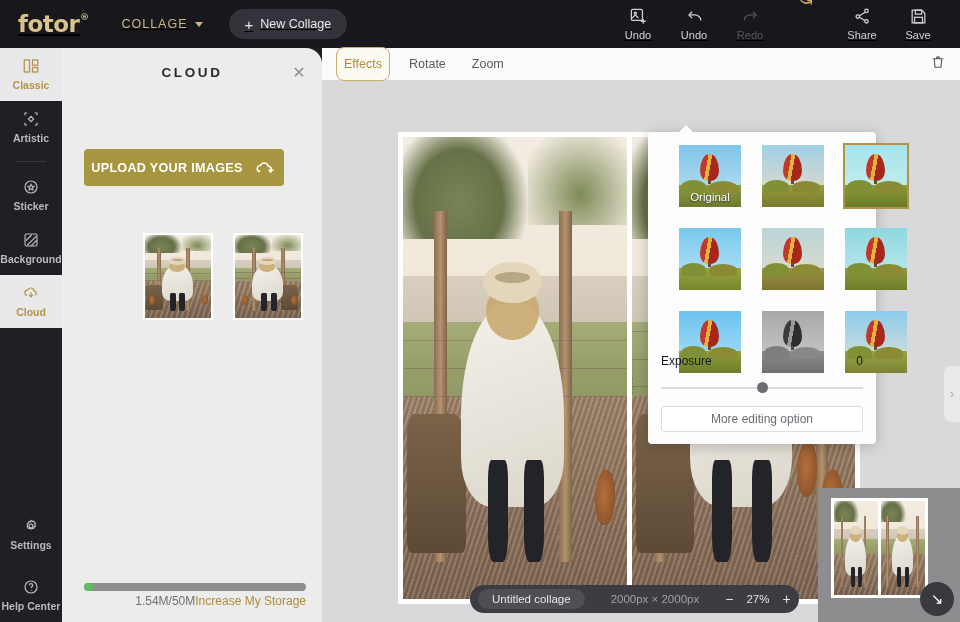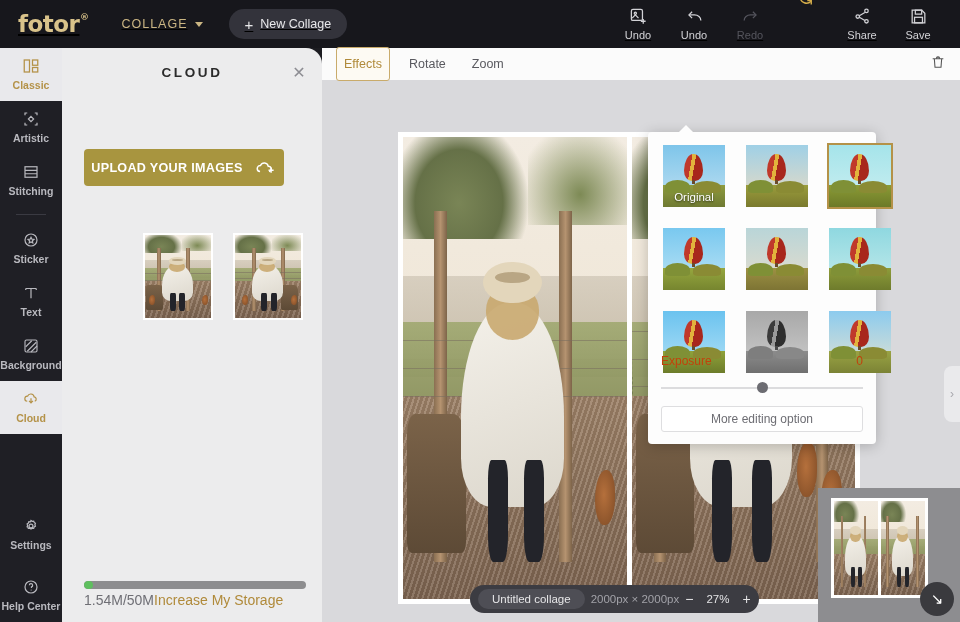--- a/index.html
+++ b/index.html
@@ -90,36 +90,36 @@
     position: absolute; left: 22px; bottom: 14px; width: 222px;
   }
   .storage-bar {
     height: 8px; border-radius: 4px; background: #8d8d8f; position: relative; overflow: hidden;
   }
   .storage-fill {
     position: absolute; left: 0; top: 0; height: 8px; width: 9px;
     background: #5fbf5f; border-radius: 4px;
   }
   .storage-row {
-    display: flex; justify-content: flex-start; margin-top: 3px; font-size: 14px;
+    display: flex; justify-content: flex-end; margin-top: 3px; font-size: 12px;
   }
   .storage-used { color: #6f6f75; }
   .storage-link { color: #b08a3a; }
 
   
   .canvas-area {
     position: absolute; left: 322px; top: 48px; width: 638px; height: 574px;
     background: #d9d9dc;
   }
   .editbar {
     position: absolute; left: 0; top: 0; width: 638px; height: 32px;
     background: #fbfbfb; display: flex; align-items: center; padding: 0 14px;
   }
   .tab {
-    font-size: 12.5px; color: #59595f; padding: 9px 7px; border-radius: 3px; margin-right: 12px;
+    font-size: 12.5px; color: #59595f; padding: 9px 7px; border-radius: 8px; margin-right: 12px;
   }
   .tab.active { color: #b08a3a; border: 1px solid #c9ab6b; background: #fdfaf3; }
   .trash { margin-left: auto; color: #555; }
 
   .board { position: absolute; left: 0; top: 32px; width: 638px; height: 542px; }
   .collage-frame {
     position: absolute; left: 76px; top: 52px; width: 462px; height: 472px;
     background: #fff; padding: 5px; display: flex; gap: 5px;
   }
   .cell { position: relative; overflow: hidden; flex: 1; background: #cdbfae; }
@@ -172,21 +172,21 @@
     position: absolute; left: 326px; top: 84px; width: 228px; height: 312px;
     background: #fdfdfd; border-radius: 4px;
     box-shadow: 0 2px 14px rgba(0,0,0,.22); z-index: 40;
   }
   .pop-arrow {
     position: absolute; left: 30px; top: -7px; width: 0; height: 0;
     border-left: 8px solid transparent; border-right: 8px solid transparent;
     border-bottom: 8px solid #fdfdfd;
   }
   .fx-grid {
-    position: absolute; left: 13px; top: 11px; display: grid;
+    position: absolute; left: 29px; top: 11px; display: grid;
     grid-template-columns: repeat(3, 66px); gap: 17px;
   }
   .fx {
     width: 66px; height: 66px; position: relative; overflow: hidden;
     border: 2px solid transparent;
   }
   .fx.sel { border-color: #b49248; }
   .fx-label {
     position: absolute; left: 0; right: 0; bottom: 4px; text-align: center;
     color: #fff; font-size: 11.5px; text-shadow: 0 1px 2px rgba(0,0,0,.6);
@@ -198,21 +198,21 @@
               background: #7f9036; border-radius: 50% 50% 20% 20%; }
   .bal-bush2 { position: absolute; right: 6%; bottom: 22%; width: 46%; height: 20%;
               background: #8a8b34; border-radius: 50% 50% 20% 20%; }
   .bal-body { position: absolute; left: 34%; top: 14%; width: 30%; height: 44%;
               background: linear-gradient(100deg,#c0392b 0 36%,#e2b33c 36% 52%,#a8271c 52% 100%);
               border-radius: 50% 50% 42% 42% / 62% 62% 38% 38%; }
   .bal-basket { position: absolute; left: 46%; top: 57%; width: 6%; height: 6%;
                 background: #6b4b2a; }
   .exposure-row {
     position: absolute; left: 13px; right: 13px; top: 222px;
-    display: flex; justify-content: space-between; font-size: 12px; color: #c2410c;
+    display: flex; justify-content: space-between; font-size: 12px; color: #0f172a;
   }
   .slider { position: absolute; left: 13px; right: 13px; top: 250px; height: 12px; }
   .slider-track { position: absolute; left: 0; right: 0; top: 5px; height: 2px; background: #dcdcde; }
   .slider-knob {
     position: absolute; left: 50%; top: 0; width: 11px; height: 11px; margin-left: -5.5px;
     border-radius: 50%; background: #6c6c72;
   }
   .more-btn {
     position: absolute; left: 13px; right: 13px; top: 274px; height: 26px;
     border: 1px solid #dedee0; border-radius: 3px; background: #fff;
@@ -224,21 +224,21 @@
     position: absolute; right: 0; top: 318px; width: 16px; height: 56px;
     background: #eaeaec; border-radius: 8px 0 0 8px;
     display: flex; align-items: center; justify-content: center;
     color: #a8a8ad; font-size: 12px; z-index: 30;
   }
 
   
   .statusbar {
     position: absolute; left: 470px; bottom: 9px; height: 28px; padding: 0 8px 0 8px;
     background: #3c3c42; border-radius: 14px; display: flex; align-items: center;
-    gap: 6px; z-index: 35;
+    gap: 26px; z-index: 35;
   }
   .status-name {
     background: #4e4e55; color: #e6e6e8; font-size: 11.5px;
     padding: 4px 14px; border-radius: 11px;
   }
   .status-dim { color: #a2a2a8; font-size: 11.5px; }
   .zoom-ctrl { display: flex; align-items: center; gap: 13px; color: #e3e3e5; font-size: 11.5px; }
   .zoom-btn { font-size: 14px; line-height: 1; }
 
   
@@ -352,46 +352,29 @@
     </div>
     <div class="side-item">
       <span>
         <svg width="18" height="18" viewBox="0 0 24 24" fill="none" stroke="currentColor" stroke-width="1.6">
           <path d="M4 7V4h3M17 4h3v3M20 17v3h-3M7 20H4v-3"></path>
           <path d="M12 8.5l3.5 3.5L12 15.5 8.5 12z"></path>
         </svg>
       </span>
       <span class="si-label">Artistic</span>
     </div>
-    <div class="side-item">
-      <span>
-        <svg width="18" height="18" viewBox="0 0 24 24" fill="none" stroke="currentColor" stroke-width="1.6">
-          <rect x="4" y="5" width="16" height="14"></rect>
-            <path d="M4 9.7h16M4 14.3h16"></path>
-        </svg>
-      </span>
-      <span class="si-label">Stitching</span>
-    </div>
     <div class="side-sep"></div>
     <div class="side-item">
       <span>
         <svg width="18" height="18" viewBox="0 0 24 24" fill="none" stroke="currentColor" stroke-width="1.6">
           <circle cx="12" cy="12" r="8"></circle>
           <path d="M12 8.4l1.2 2.5 2.7.3-2 1.9.5 2.7-2.4-1.3-2.4 1.3.5-2.7-2-1.9 2.7-.3z"></path>
         </svg>
       </span>
       <span class="si-label">Sticker</span>
-    </div>
-    <div class="side-item">
-      <span>
-        <svg width="18" height="18" viewBox="0 0 24 24" fill="none" stroke="currentColor" stroke-width="1.6">
-          <path d="M5 6h14M5 6v2M19 6v2M12 6v13"></path>
-        </svg>
-      </span>
-      <span class="si-label">Text</span>
     </div>
     <div class="side-item">
       <span>
         <svg width="18" height="18" viewBox="0 0 24 24" fill="none" stroke="currentColor" stroke-width="1.5">
           <rect x="4" y="4" width="16" height="16" rx="2"></rect>
           <path d="M5 13L13 5M7 19L19 7M12 20l8-8"></path>
         </svg>
       </span>
       <span class="si-label">Background</span>
     </div>

